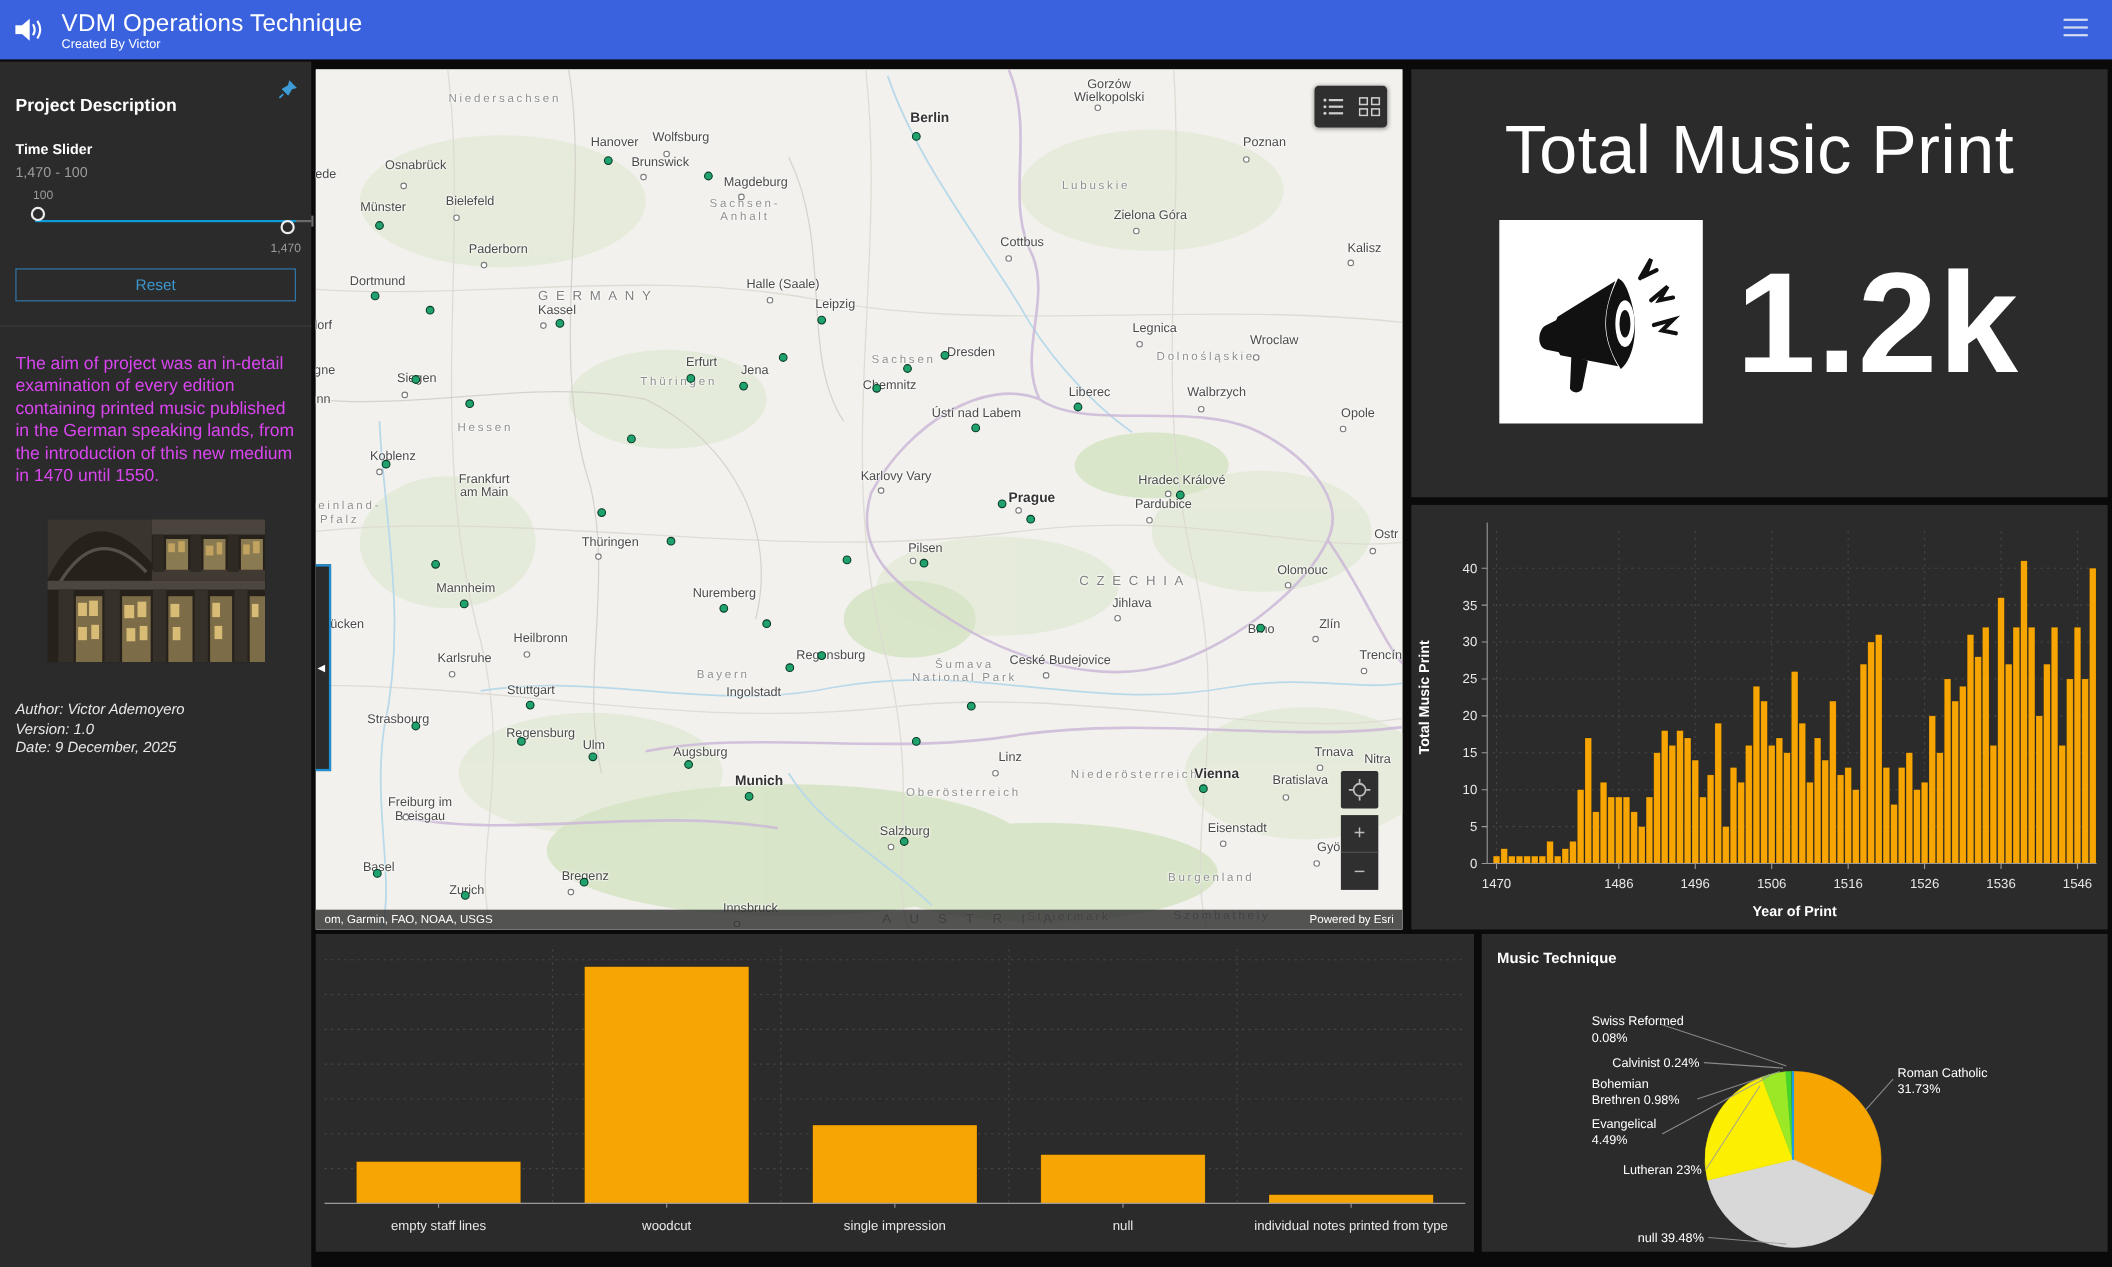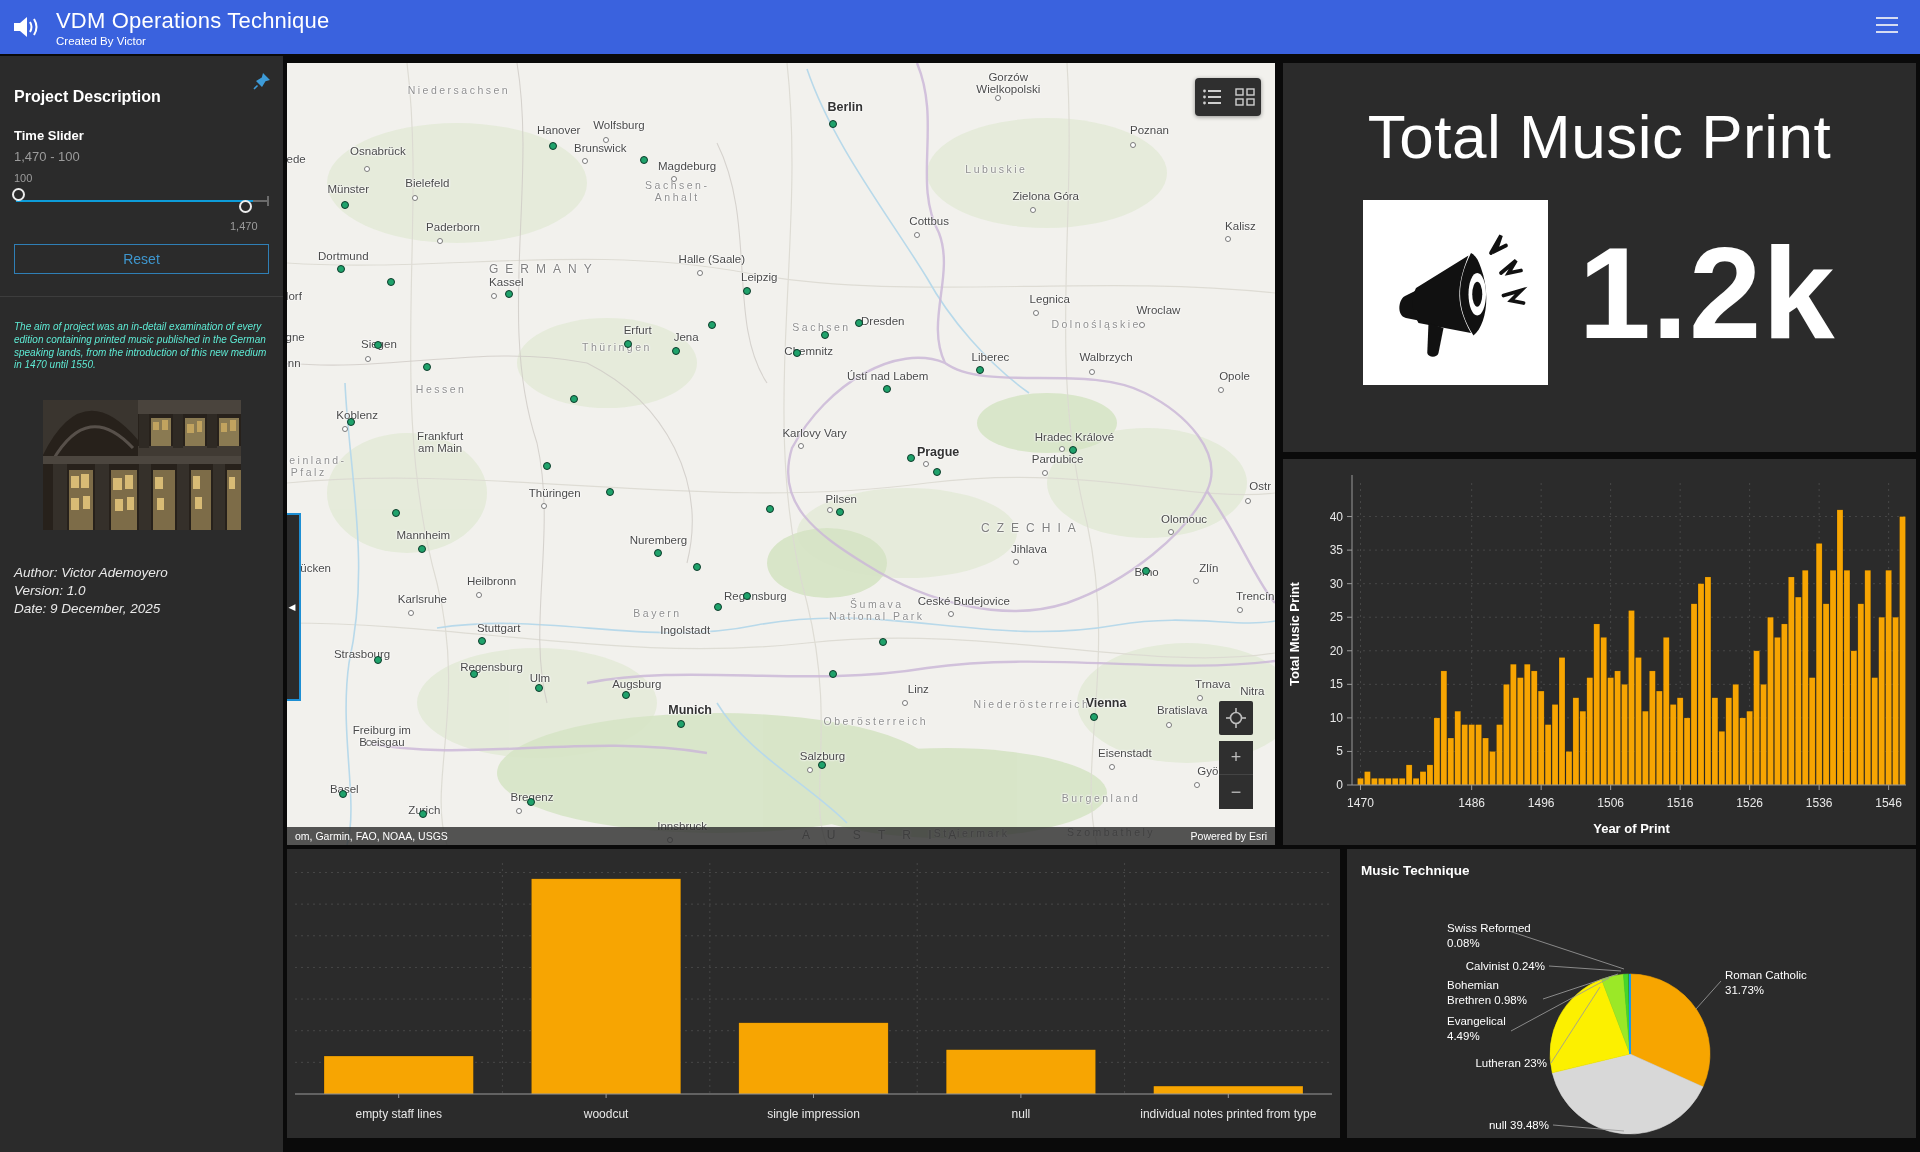--- a/index.html
+++ b/index.html
@@ -23,32 +23,32 @@
   #statpanel { left:1283px; top:63px; width:633px; height:389px; }
   #histpanel { left:1283px; top:459px; width:633px; height:386px; }
   #catpanel  { left:287px; top:849px; width:1053px; height:289px; }
   #piepanel  { left:1347px; top:849px; width:569px; height:289px; }
 
   
   .sb-title { color:#fff; font-size:16px; font-weight:700; padding-top:32px; }
   .pin { position:absolute; right:12px; top:16px; cursor:pointer; }
   .sec-label { color:#fff; font-size:13px; font-weight:700; margin-top:22px; }
   .sec-range { color:#9c9c9c; font-size:13px; margin-top:6px; }
-  .slider { position:relative; height:66px; margin-top:8px; }
+  .slider { position:relative; height:66px; margin-top:8px;margin-left:16px; }
   .slider .minlab { position:absolute; left:0; top:0; color:#9c9c9c; font-size:11px; }
   .slider .maxlab { position:absolute; left:216px; top:48px; color:#9c9c9c; font-size:11px; }
   .slider .track { position:absolute; left:2px; top:28px; width:237px; height:2px; background:#0d9cd9; }
   .slider .track-rest { position:absolute; left:239px; top:28px; width:14px; height:2px; background:#6b6b6b; }
   .slider .endtick { position:absolute; left:253px; top:24px; width:2px; height:10px; background:#6b6b6b; }
   .handle { position:absolute; width:13px; height:13px; border:2px solid #ededed; border-radius:50%; background:#2b2b2b; cursor:pointer; }
   .h-min { left:-2px; top:16px; }
   .h-max { left:225px; top:28px; }
   .reset-btn { display:block; width:100%; height:30px; margin-top:6px; background:transparent; border:1px solid #2f7fb6; color:#3e96ce; font-size:14px; cursor:pointer; font-family:"Liberation Sans",sans-serif; }
   .divider { height:1px; background:#3d3d3d; margin:22px -14px 0 -14px; }
-  .desc { color:#5eead4; font-size:10px; font-style:italic; line-height:1.28; margin-top:24px; }
+  .desc { color:#d946ef; font-size:16px; line-height:1.28; margin-top:24px; }
   .libimg { margin:28px auto 0 auto; width:198px; height:130px; display:block; }
   .author { color:#e9e9e9; font-size:13.5px; font-style:italic; line-height:1.32; margin-top:34px; }
 
   
   #mapdecor { position:absolute; left:0; top:0; }
   .ml { position:absolute; transform:translate(-50%,-50%); white-space:pre-line; text-align:center; pointer-events:none;
         text-shadow:0 0 2px #fff,0 0 2px #fff,0 0 3px #fff; }
   .ml-city    { font-size:11.5px; color:#4a4a4a; }
   .ml-capital { font-size:12.5px; color:#333; font-weight:700; }
   .ml-region  { font-size:10.5px; color:#8f8f8f; letter-spacing:2.5px; }
@@ -301,21 +301,21 @@
         <div class="ml ml-city" style="left: 204.516px; top: 517.684px;">Heilbronn</div>
         <div class="ml ml-city" style="left: 859.56px; top: 509.082px;">Brno</div>
         <div class="ml ml-city" style="left: 921.804px; top: 505.172px;">Zlín</div>
         <div class="ml ml-city" style="left: 135.356px; top: 535.67px;">Karlsruhe</div>
         <div class="ml ml-city" style="left: 468.312px; top: 533.324px;">Regensburg</div>
         <div class="ml ml-region" style="left: 370.5px; top: 549.746px;">Bayern</div>
         <div class="ml ml-region" style="left: 589.836px; top: 547.4px;">Šumava
 National Park</div>
         <div class="ml ml-city" style="left: 676.78px; top: 538.016px;">Ceské Budejovice</div>
         <div class="ml ml-city" style="left: 968.24px; top: 533.324px;">Trencín</div>
-        <div class="ml ml-city" style="left: 195.624px; top: 565.386px; margin-left: 16px;">Stuttgart</div>
+        <div class="ml ml-city" style="left: 195.624px; top: 565.386px;">Stuttgart</div>
         <div class="ml ml-city" style="left: 398.164px; top: 566.95px;">Ingolstadt</div>
         <div class="ml ml-city" style="left: 75.088px; top: 591.192px;">Strasbourg</div>
         <div class="ml ml-city" style="left: 204.516px; top: 604.486px;">Regensburg</div>
         <div class="ml ml-city" style="left: 252.928px; top: 614.652px;">Ulm</div>
         <div class="ml ml-city" style="left: 349.752px; top: 620.908px;">Augsburg</div>
         <div class="ml ml-city" style="left: 925.756px; top: 620.908px;">Trnava</div>
         <div class="ml ml-city" style="left: 965.276px; top: 627.946px;">Nitra</div>
         <div class="ml ml-city" style="left: 631.332px; top: 626.382px;">Linz</div>
         <div class="ml ml-capital" style="left: 403.104px; top: 647.496px;">Munich</div>
         <div class="ml ml-region" style="left: 744.952px; top: 641.24px;">Niederösterreich</div>

